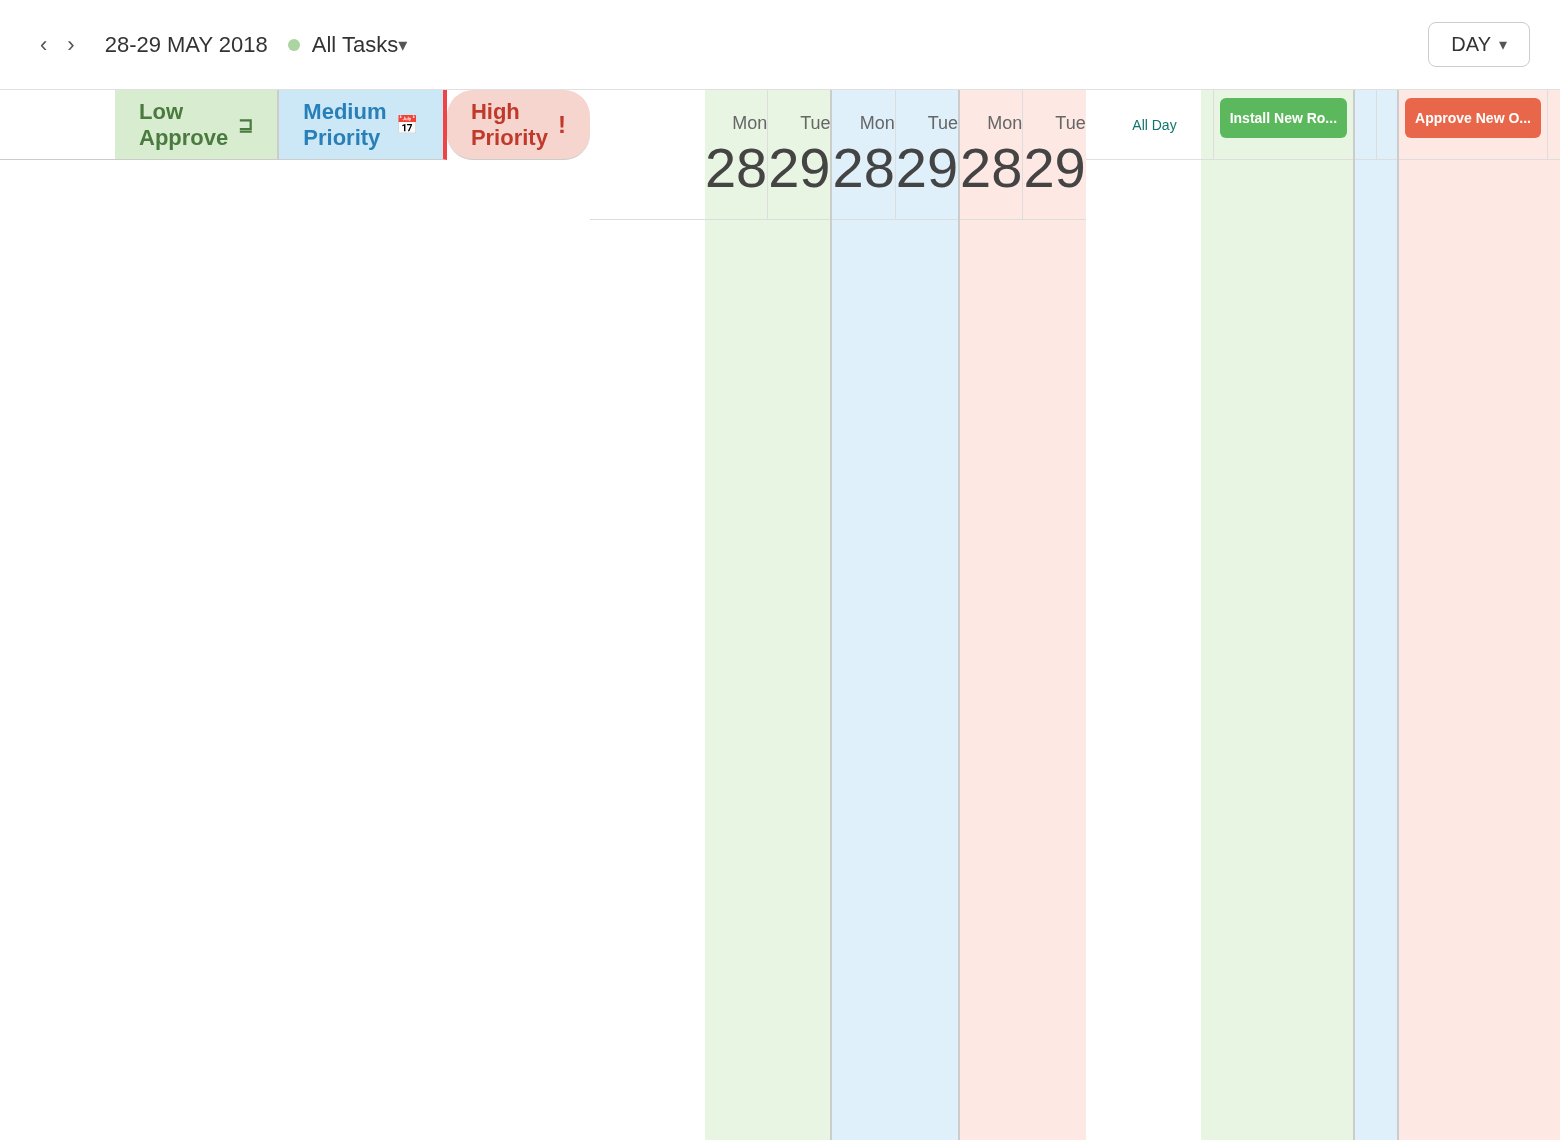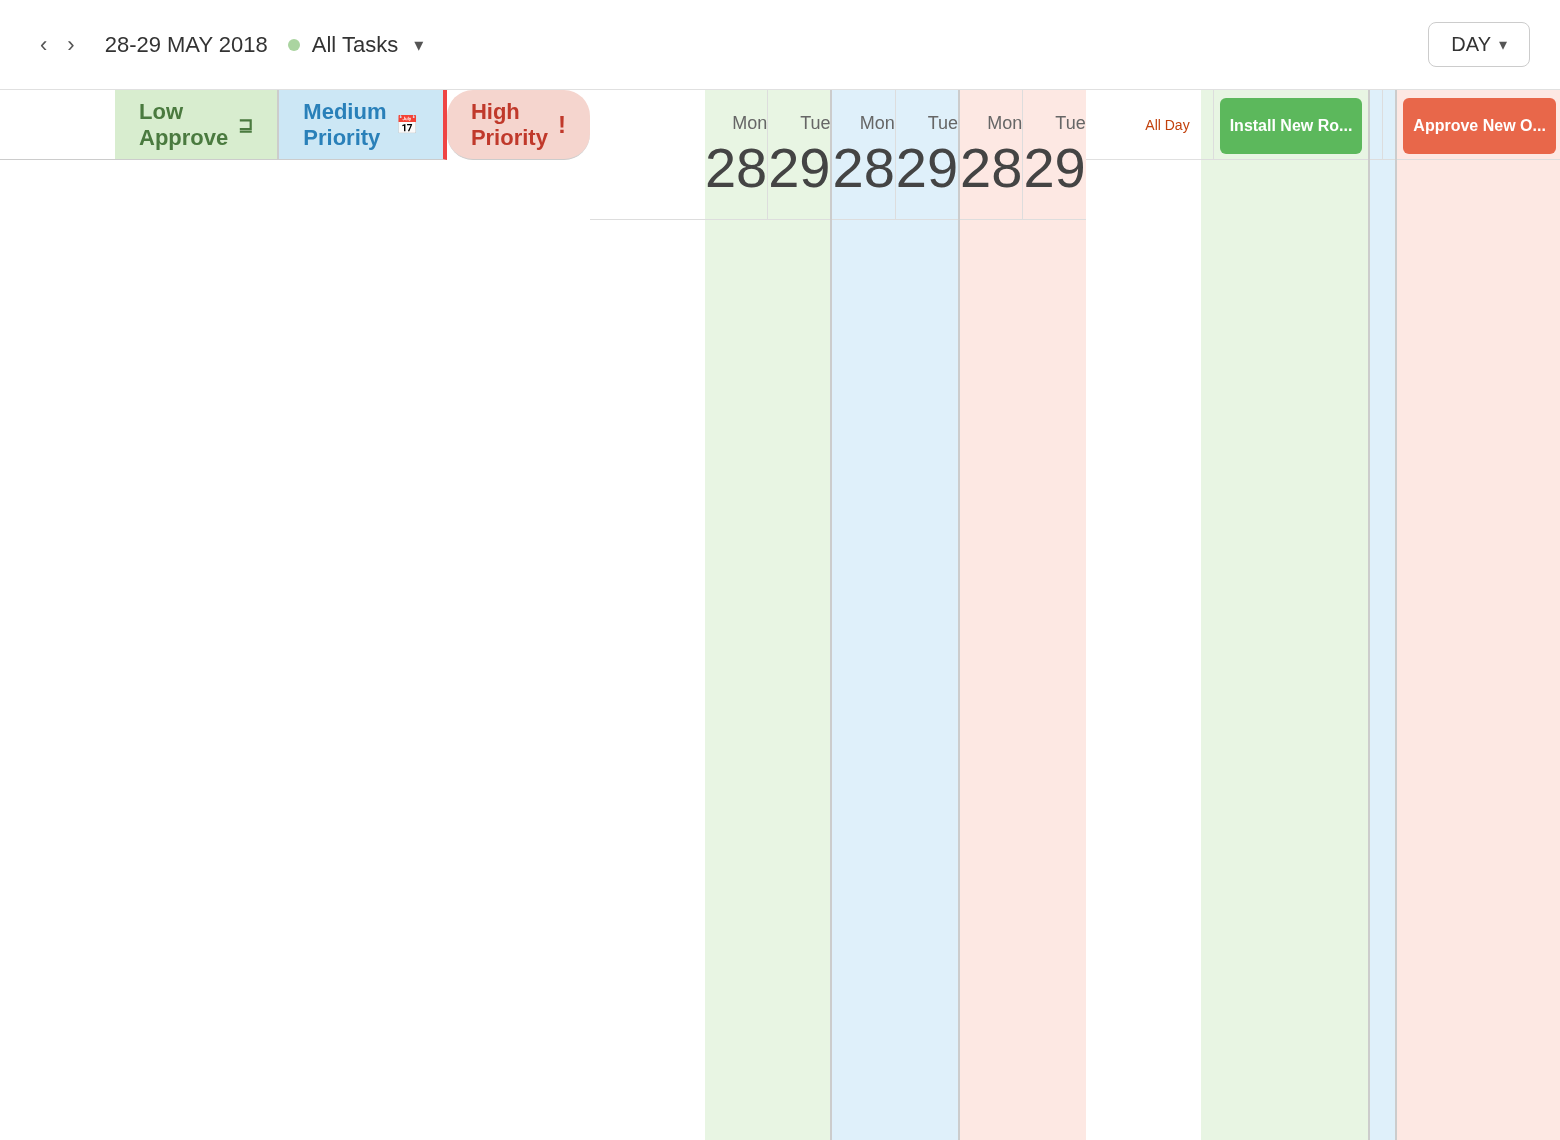--- a/index.html
+++ b/index.html
@@ -43,21 +43,21 @@
       margin-right: 12px;
     }
     .tasks-dropdown {
       display: flex;
       align-items: center;
       font-size: 22px;
       color: #333;
       cursor: pointer;
       border: none;
       background: none;
-      gap: 16px;
+      gap: 0;
     }
     .tasks-dropdown .caret { font-size: 18px; color: #555; }
     .spacer { flex: 1; }
     .day-btn {
       border: 1.5px solid #ccc;
       background: #fff;
       border-radius: 8px;
       padding: 10px 22px;
       font-size: 20px;
       font-weight: 500;
@@ -114,46 +114,46 @@
       color: #444;
       line-height: 1;
     }
     .allday-label-cell {
       width: 115px;
       flex-shrink: 0;
       height: 70px;
       display: flex;
       align-items: center;
       justify-content: flex-end;
-      padding-right: 11px;
+      padding-right: 24px;
       font-size: 14px;
-      color: #c2410c;
+      color: #0f766e;
       border-bottom: 1px solid #e0e0e0;
       background: #fff;
     }
     .allday-day-cell {
       flex: 1;
       height: 70px;
       padding: 8px 6px;
       border-right: 1px solid #ddd;
       border-bottom: 1px solid #ddd;
     }
     .allday-day-cell:last-child { border-right: none; }
 
     .allday-event {
       border-radius: 6px;
       padding: 6px 10px;
-      font-size: 16px;
+      font-size: 14px;
       font-weight: 600;
       color: #fff;
       white-space: nowrap;
       overflow: hidden;
       text-overflow: ellipsis;
       cursor: pointer;
-      height: 56px;
+      height: 40px;
       display: flex;
       align-items: center;
     }
     .allday-green { background: #5cb85c; }
     .allday-orange { background: #e8674a; }
 
     
     .time-area {
       display: flex;
       flex: 1;

